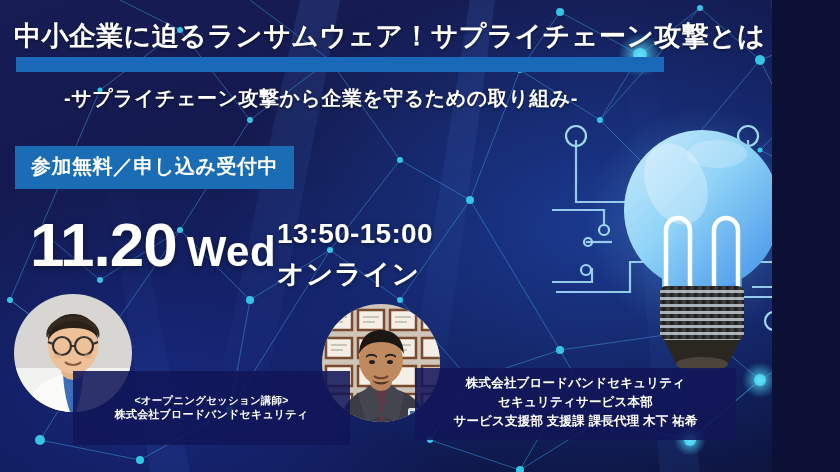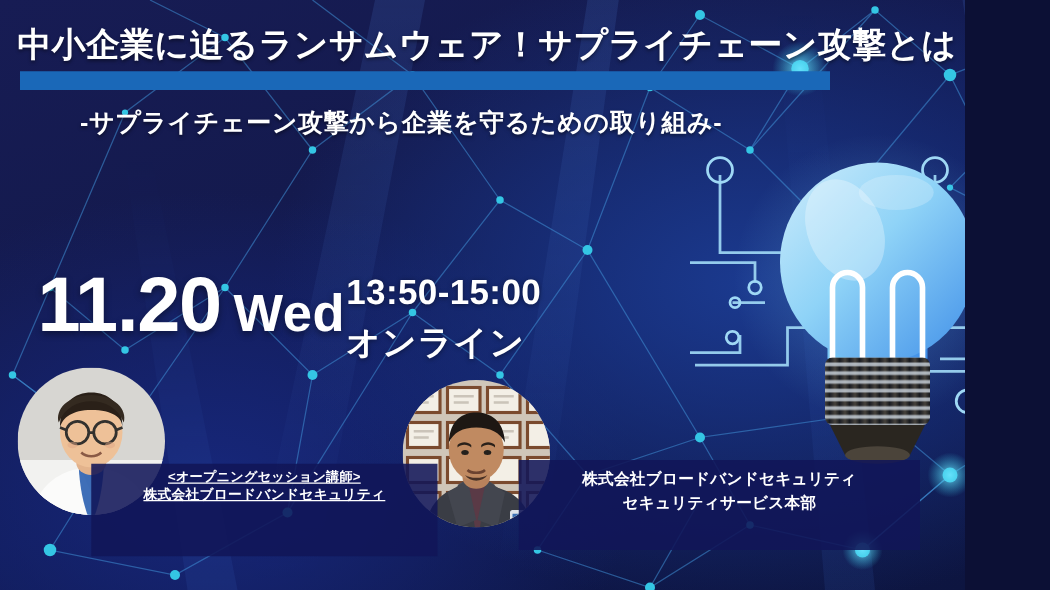--- a/index.html
+++ b/index.html
@@ -138,23 +138,22 @@
     text-align: center;
     line-height: 1.38;
     font-size: 11px;
     letter-spacing: .2px;
   }
   .caption-left {
     left: 73px;
     top: 371px;
     width: 277px;
     height: 74px;
-    padding-top: 4px;
+    padding-top: 22px;
     box-sizing: border-box;
-    text-decoration: underline;
   }
   .caption-right {
     left: 415px;
     top: 368px;
     width: 321px;
     height: 72px;
     padding-top: 6px;
     box-sizing: border-box;
     font-size: 12.5px;
     line-height: 1.52;
@@ -360,20 +359,21 @@
     <path d="M112 248 L188 248 L176 272 L124 272 Z" fill="#2a2620"></path>
     <ellipse cx="150" cy="272" rx="26" ry="7" fill="#4b443a"></ellipse>
   </svg>
 
   <div class="title-wrap">
     <div class="title-bar"></div>
     <div class="title-text">中小企業に迫るランサムウェア！サプライチェーン攻撃とは</div>
   </div>
   <div class="subtitle">-サプライチェーン攻撃から企業を守るための取り組み-</div>
 
+  <div class="badge">参加無料／申し込み受付中</div>
 
   <div class="date-row">
     <span class="date-main">11.20</span>
     <span class="date-dow">Wed</span>
   </div>
   <div class="time-block">
     <div class="time-text">13:50-15:00</div>
     <div class="online-text">オンライン</div>
   </div>
 
@@ -462,15 +462,16 @@
   </div>
 
   <div class="caption caption-left">
     <div class="ln1">&lt;オープニングセッション講師&gt;</div>
     <div>株式会社ブロードバンドセキュリティ</div>
   </div>
 
   <div class="caption caption-right">
     <div>株式会社ブロードバンドセキュリティ</div>
     <div>セキュリティサービス本部</div>
+    <div>サービス支援部 支援課 課長代理 木下 祐希</div>
   </div>
 
 </div>
 
 </body></html>

